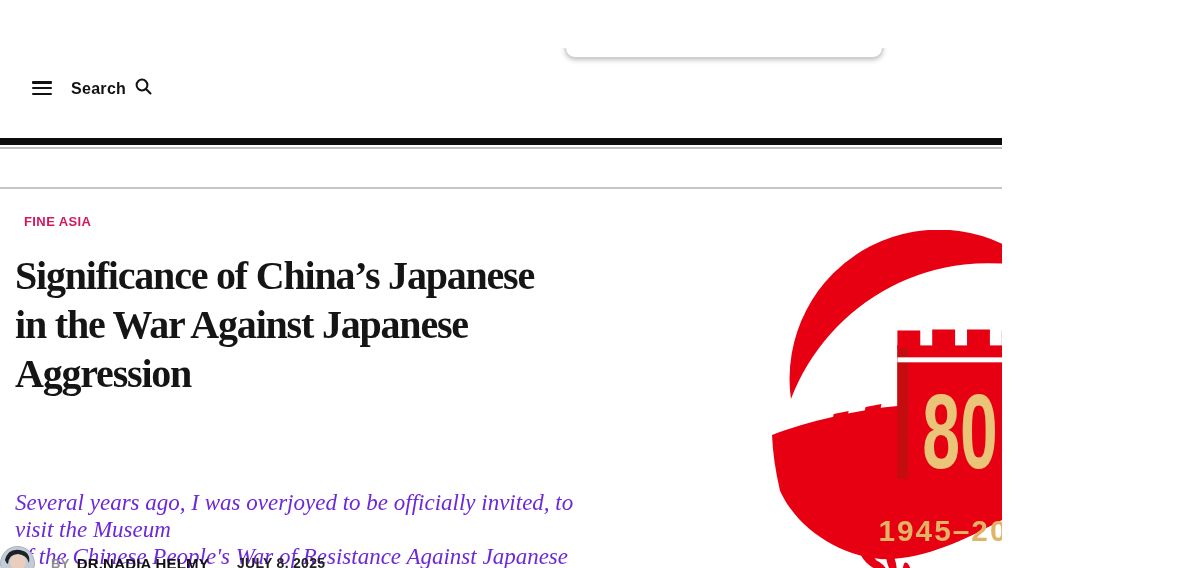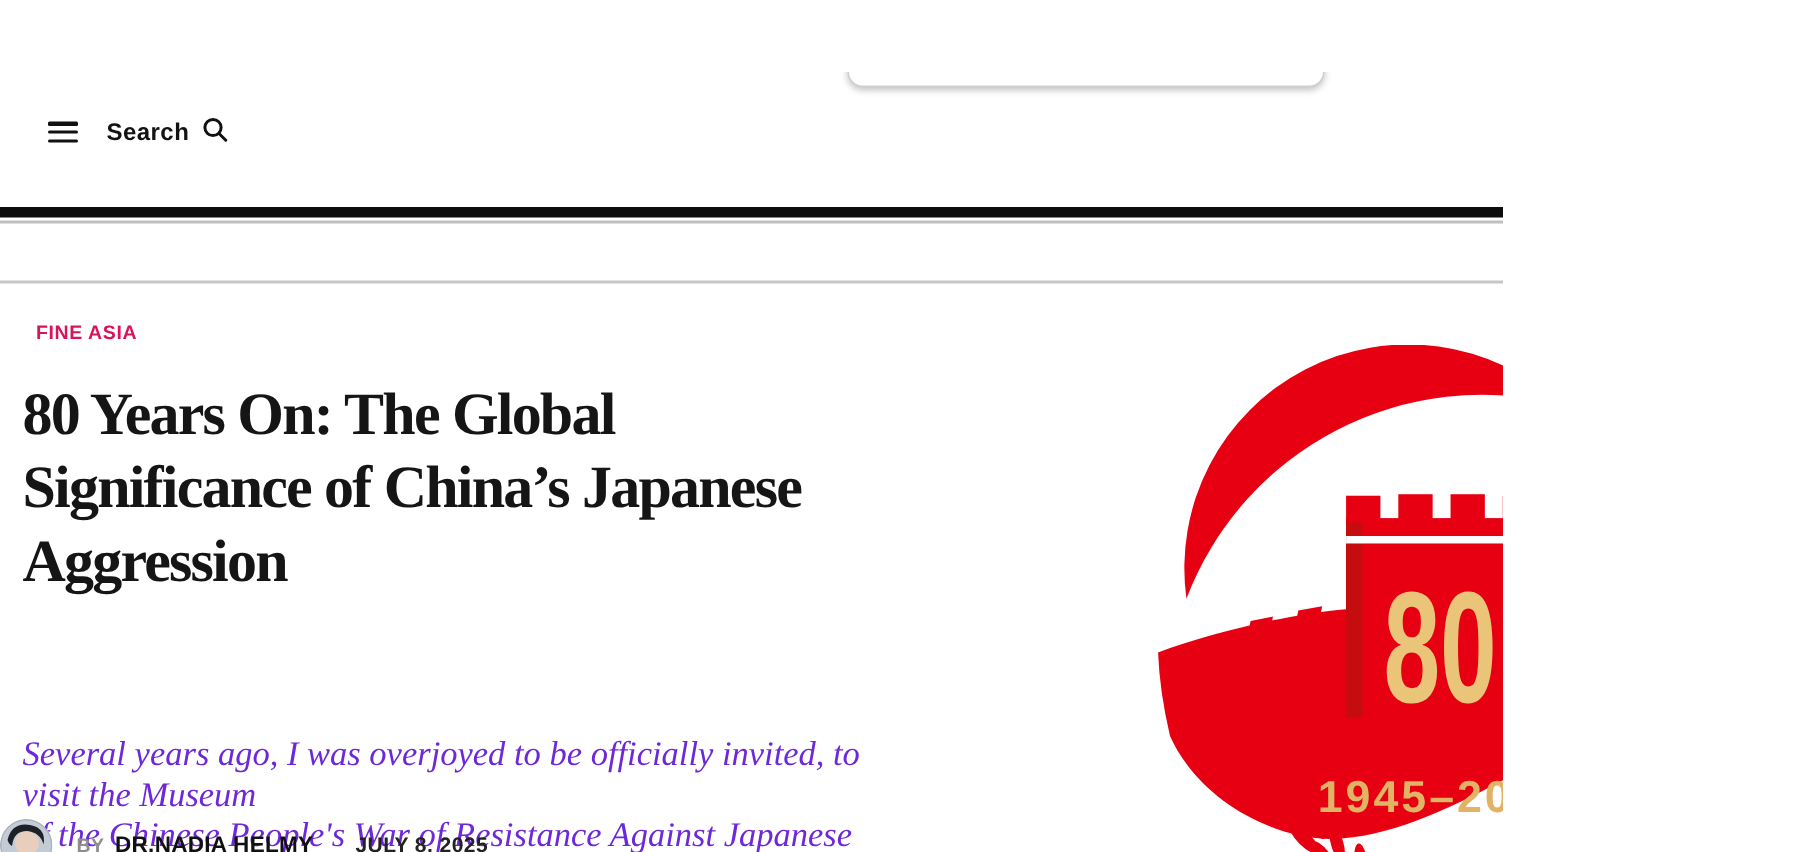--- a/index.html
+++ b/index.html
@@ -81,22 +81,22 @@
 
 
   <div class="black-bar"></div>
   <div class="gray-line-1"></div>
 
   <div class="gray-line-2"></div>
 
   <div class="category">FINE ASIA</div>
 
   <h1 class="headline" style="margin:0;">
-    <div>80 Years On: The Global</div>
     <div>Significance of China’s Japanese</div>
+    <div>in the War Against Japanese</div>
     <div>Aggression</div>
   </h1>
 
   <div class="excerpt">
     <div>Several years ago, I was overjoyed to be officially invited, to visit the Museum</div>
     <div>of the Chinese People's War of Resistance Against Japanese Aggression.</div>
   </div>
 
   <div class="byline">
     <span class="avatar">

